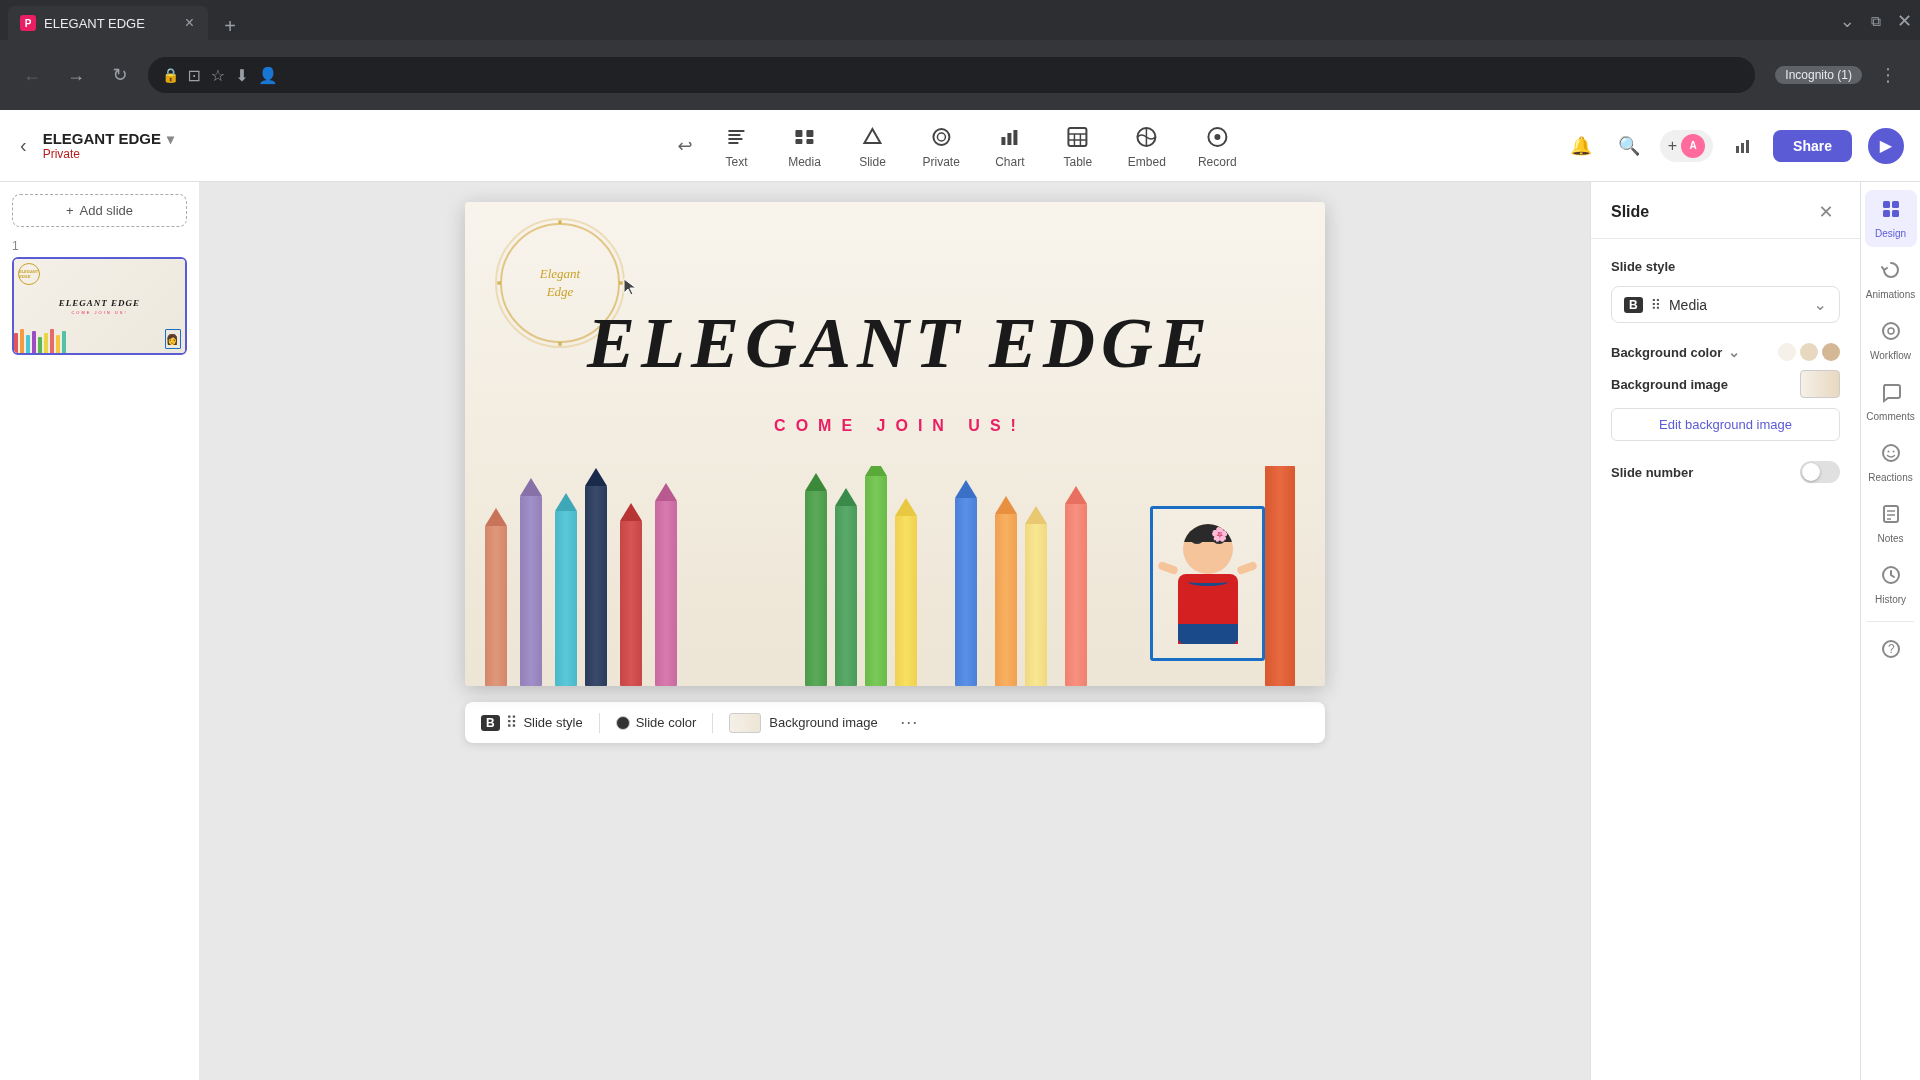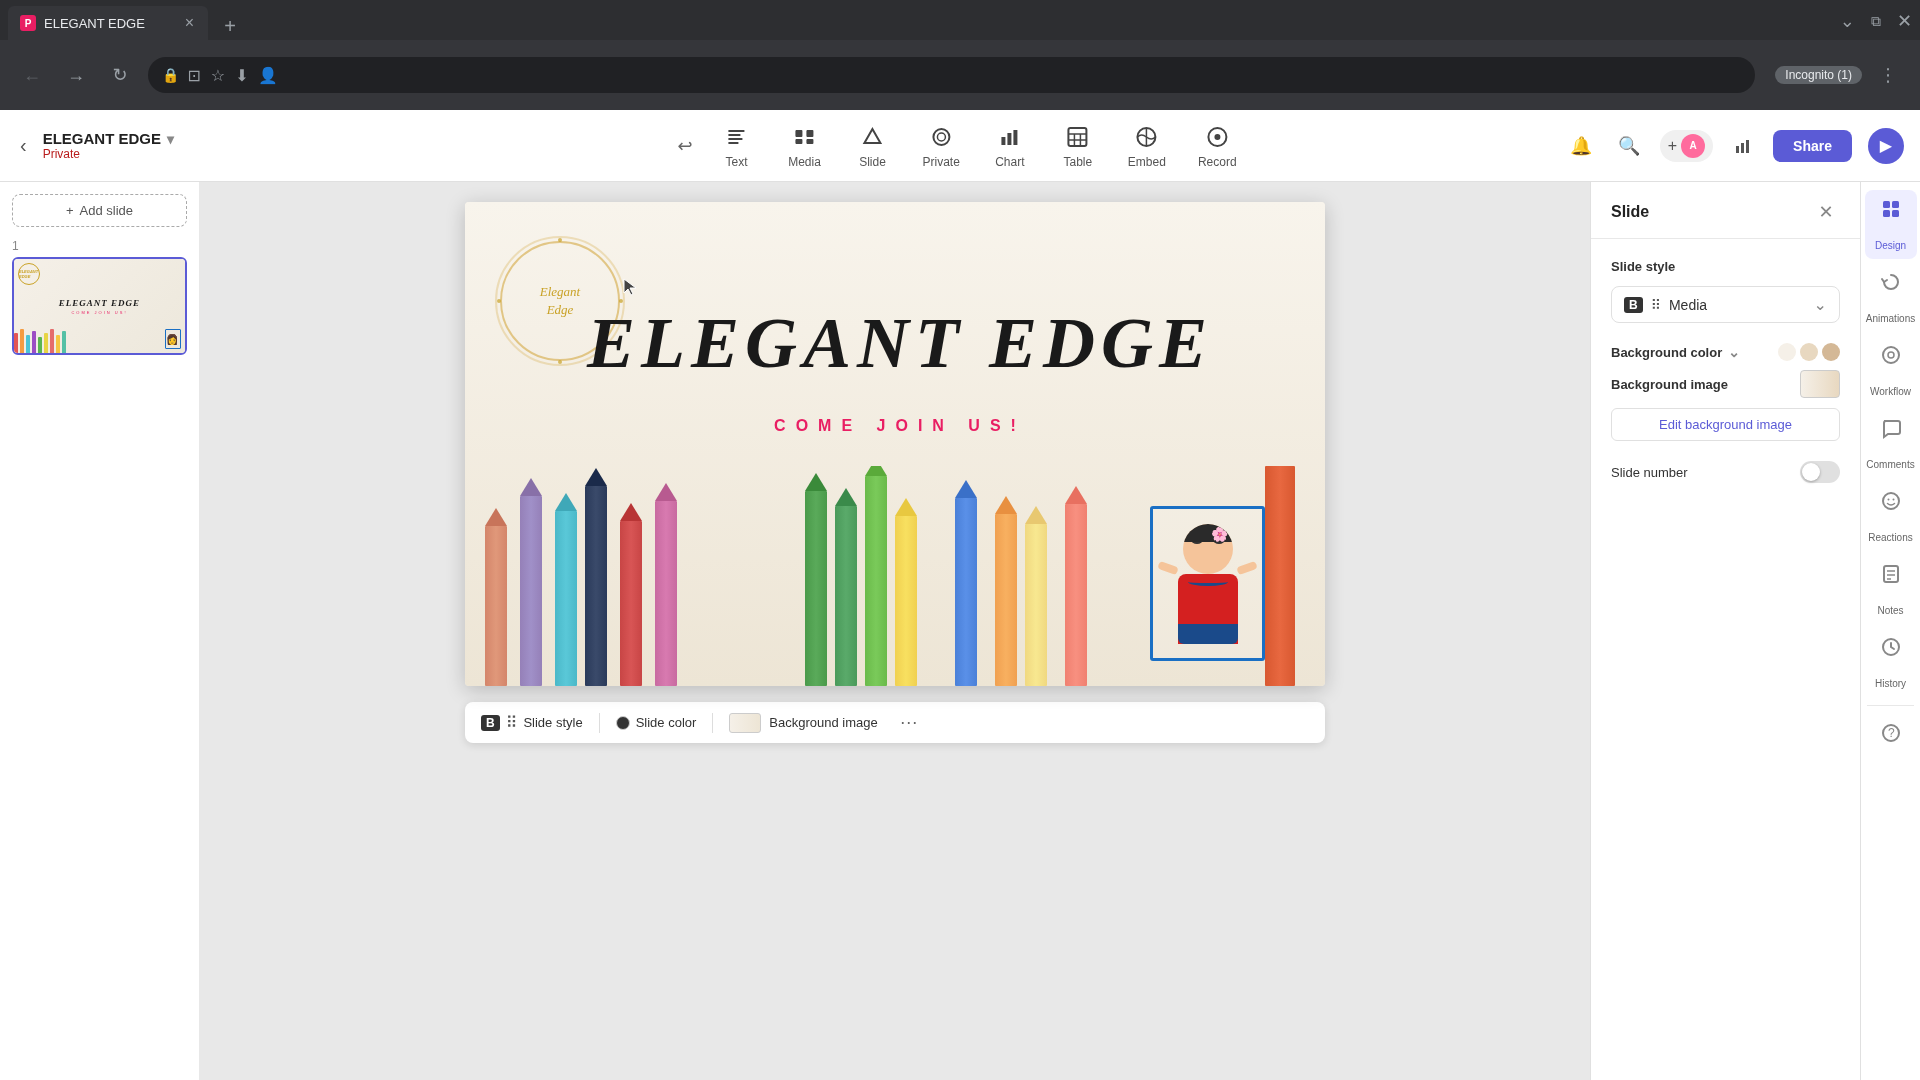--- a/index.html
+++ b/index.html
@@ -62,21 +62,21 @@
     .slide-thumbnail { width: 100%; aspect-ratio: 16/9; background: #e8e0d0; border-radius: 6px; border: 2px solid #5b5bd6; overflow: hidden; position: relative; cursor: pointer; }
     .thumb-inner { width: 100%; height: 100%; background: linear-gradient(135deg, #f5f0e8 0%, #ede8dc 100%); display: flex; flex-direction: column; align-items: center; justify-content: center; position: relative; }
 
     
     .canvas-area { flex: 1; background: #e8e8e8; display: flex; flex-direction: column; align-items: center; justify-content: flex-start; padding: 20px; overflow: auto; }
     .slide-canvas { width: 860px; height: 484px; background: #f5f0e8; border-radius: 4px; box-shadow: 0 4px 20px rgba(0,0,0,0.2); position: relative; overflow: hidden; }
 
     
     .slide-bg { position: absolute; inset: 0; background: linear-gradient(to bottom, #f8f4ec 0%, #ede5d5 100%); }
 
-    .slide-logo { position: absolute; top: 34px; left: 30px; width: 130px; height: 130px; }
+    .slide-logo { position: absolute; top: 16px; left: 30px; width: 130px; height: 130px; }
 
     
     .bottom-toolbar { background: #ffffff; border-radius: 8px; display: flex; align-items: center; padding: 8px 16px; gap: 16px; margin-top: 16px; box-shadow: 0 2px 8px rgba(0,0,0,0.12); }
     .bottom-style { display: flex; align-items: center; gap: 6px; font-size: 13px; color: #333; cursor: pointer; }
     .b-badge { background: #333; color: white; font-weight: 700; font-size: 12px; padding: 1px 5px; border-radius: 3px; }
     .dots-badge { color: #555; font-size: 16px; }
     .divider-v { width: 1px; height: 20px; background: #ddd; }
     .bottom-color { display: flex; align-items: center; gap: 6px; font-size: 13px; color: #333; cursor: pointer; }
     .color-dot { width: 14px; height: 14px; border-radius: 50%; background: #333; border: 1px solid #ccc; }
     .bottom-bg { display: flex; align-items: center; gap: 8px; font-size: 13px; color: #333; cursor: pointer; }
@@ -102,27 +102,27 @@
     .chevron-down { color: #888; font-size: 14px; }
     .color-preview-strip { display: flex; gap: 4px; }
     .cp-dot { width: 18px; height: 18px; border-radius: 50%; }
 
     .bg-image-row { margin-bottom: 20px; }
     .bg-image-label { font-size: 13px; font-weight: 600; color: #333; margin-bottom: 10px; display: flex; align-items: center; justify-content: space-between; }
     .bg-image-swatch { width: 40px; height: 28px; border-radius: 4px; border: 1px solid #ccc; background: linear-gradient(to right, #f5f0e8, #e8d8c0); }
     .edit-bg-btn { border: 1px solid #e0e0e0; border-radius: 6px; padding: 8px 16px; font-size: 13px; color: #5b5bd6; cursor: pointer; text-align: center; font-weight: 500; }
 
     .slide-number-row { display: flex; align-items: center; justify-content: space-between; }
-    .slide-number-label { font-size: 13px; font-weight: 400; color: #333; }
+    .slide-number-label { font-size: 13px; font-weight: 700; color: #333; }
     .toggle { width: 40px; height: 22px; background: #e0e0e0; border-radius: 11px; position: relative; cursor: pointer; }
     .toggle-knob { width: 18px; height: 18px; background: white; border-radius: 50%; position: absolute; top: 2px; left: 2px; box-shadow: 0 1px 3px rgba(0,0,0,0.3); transition: left 0.2s; }
 
     
     .right-sidebar { width: 60px; background: #ffffff; border-left: 1px solid #e0e0e0; display: flex; flex-direction: column; align-items: center; padding: 8px 0; gap: 4px; }
-    .rs-item { display: flex; flex-direction: column; align-items: center; gap: 15px; padding: 8px 4px; border-radius: 8px; cursor: pointer; width: 52px; }
+    .rs-item { display: flex; flex-direction: column; align-items: center; gap: 3px; padding: 8px 4px; border-radius: 8px; cursor: pointer; width: 52px; }
     .rs-item.active { background: #eeeeff; }
     .rs-icon { font-size: 20px; color: #5b5bd6; }
     .rs-icon.inactive { color: #888; }
     .rs-label { font-size: 10px; color: #666; text-align: center; }
     .rs-label.active-label { color: #5b5bd6; }
     .rs-divider { width: 80%; height: 1px; background: #e8e8e8; margin: 4px 0; }
 
     
     .slide-canvas-wrapper { position: relative; }
     .cursor-indicator { position: absolute; top: 75px; left: 155px; width: 20px; height: 20px; pointer-events: none; }

